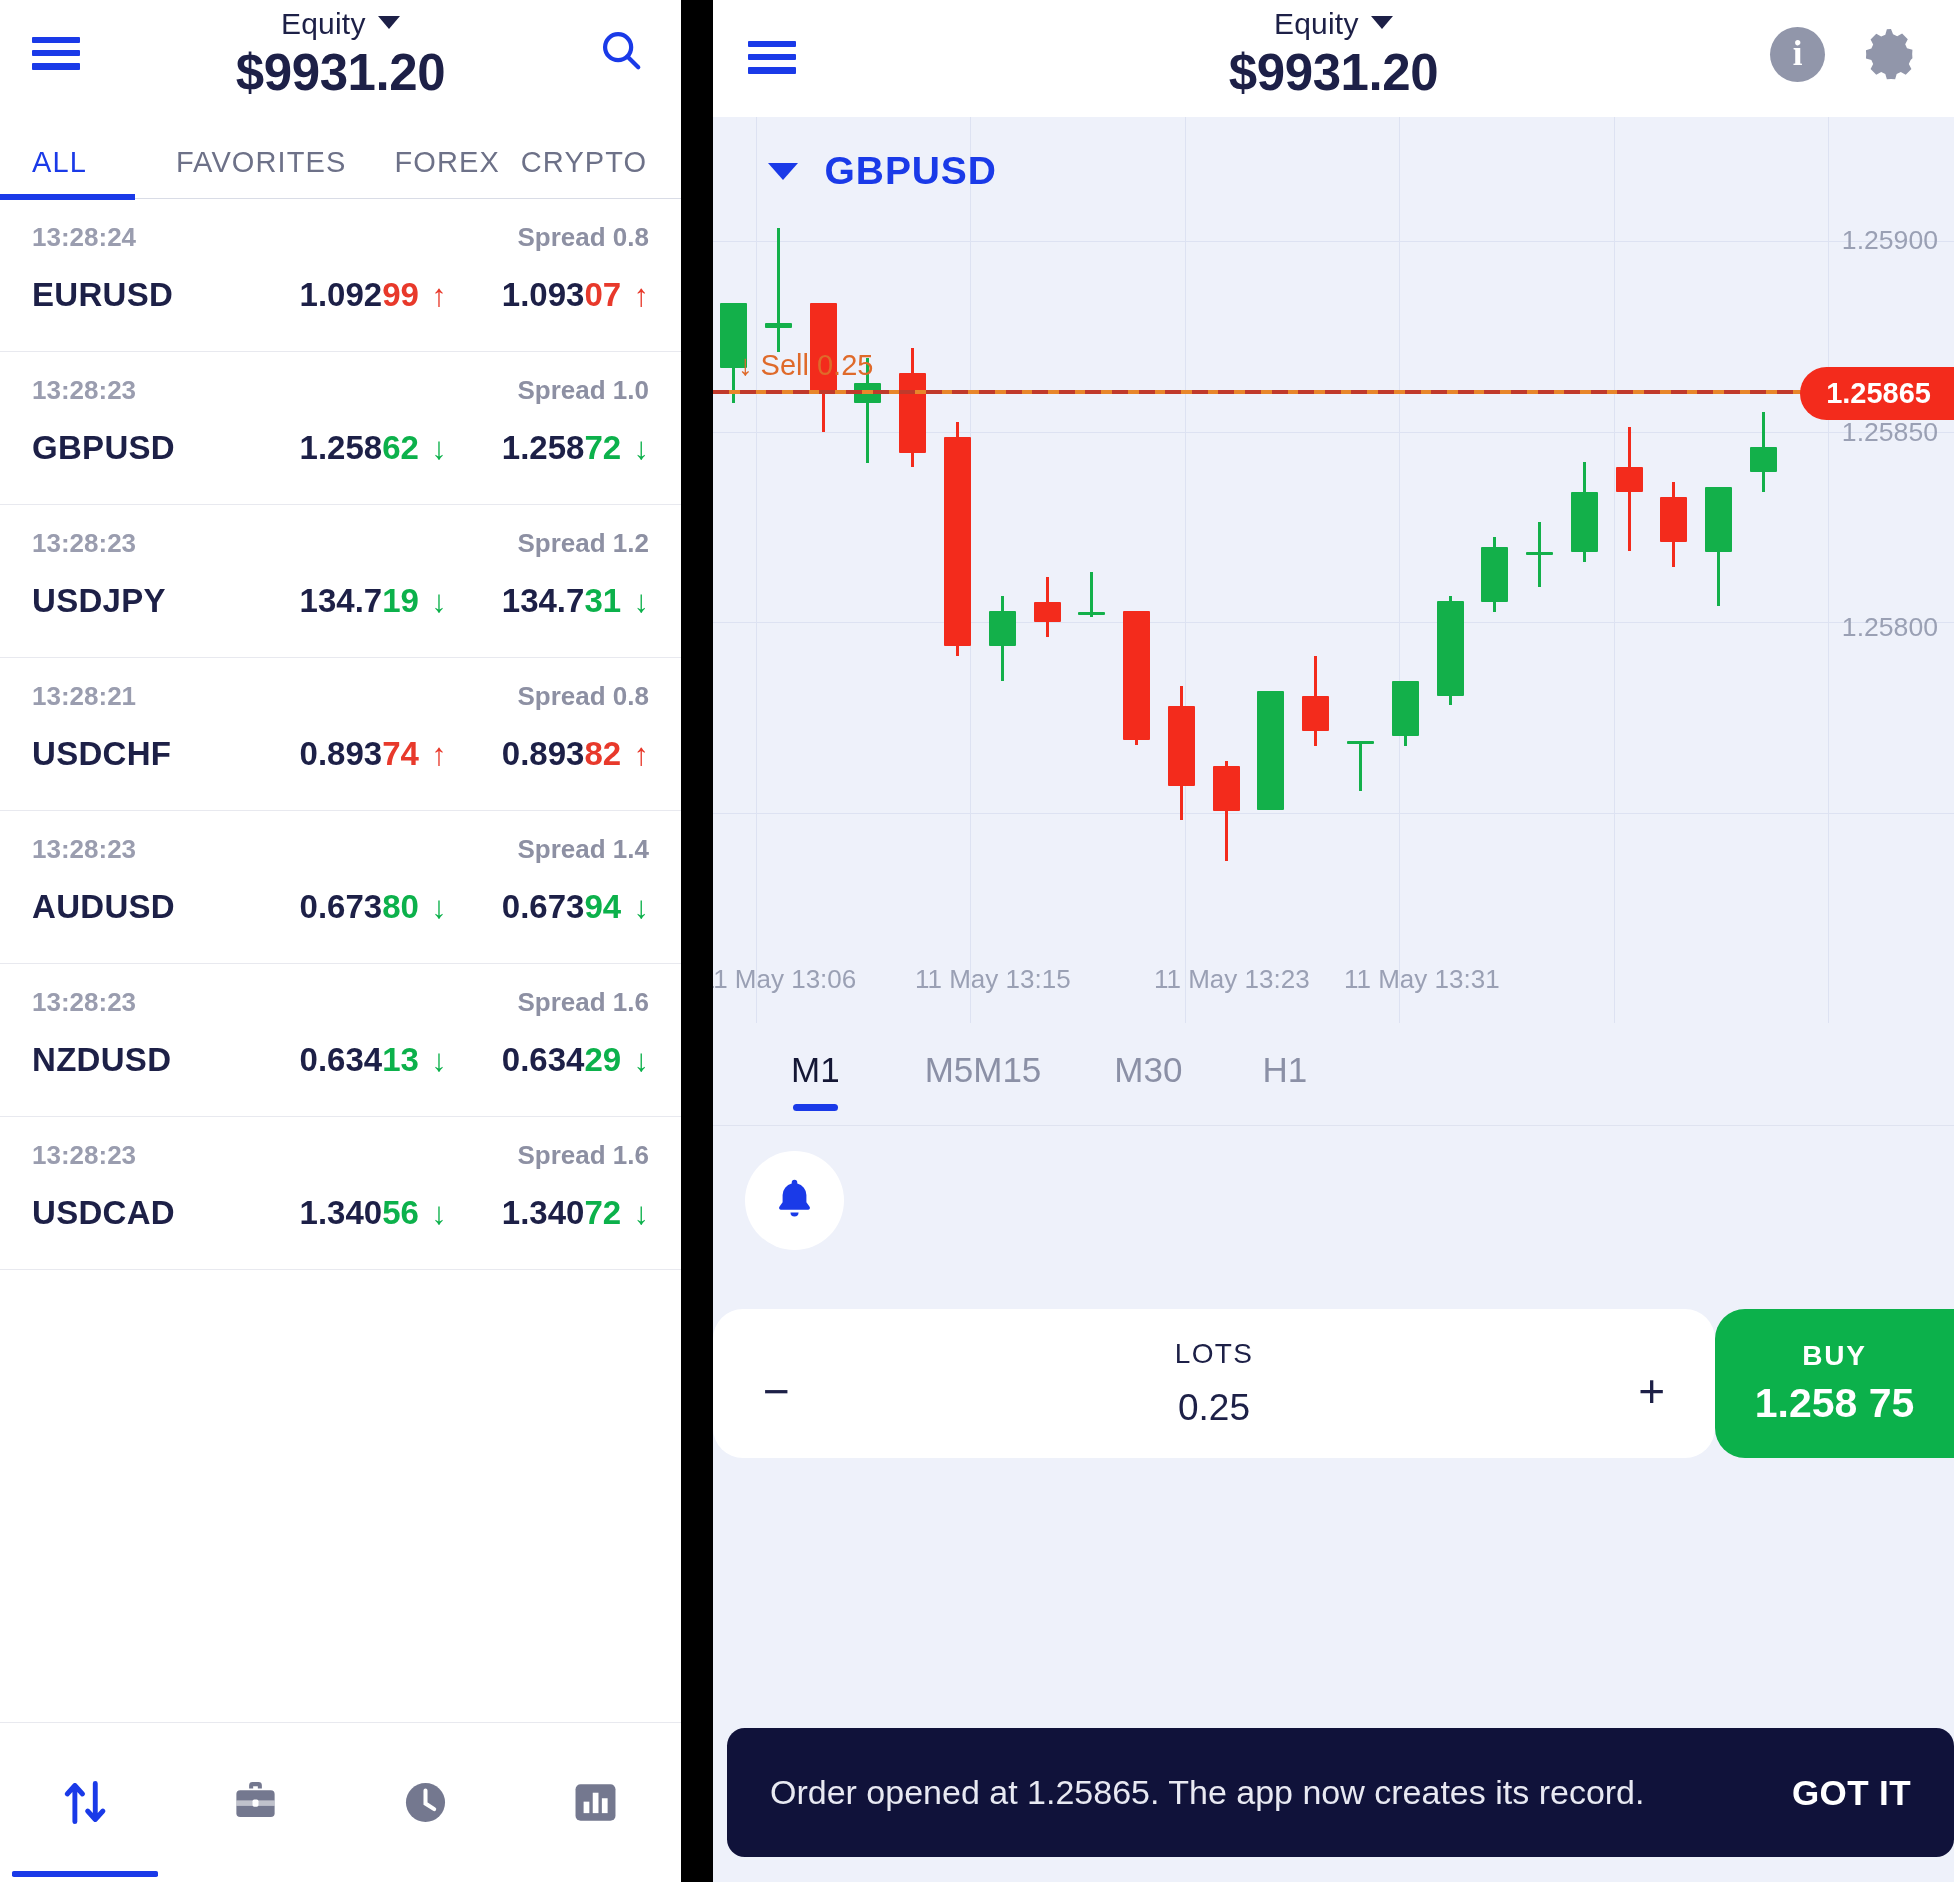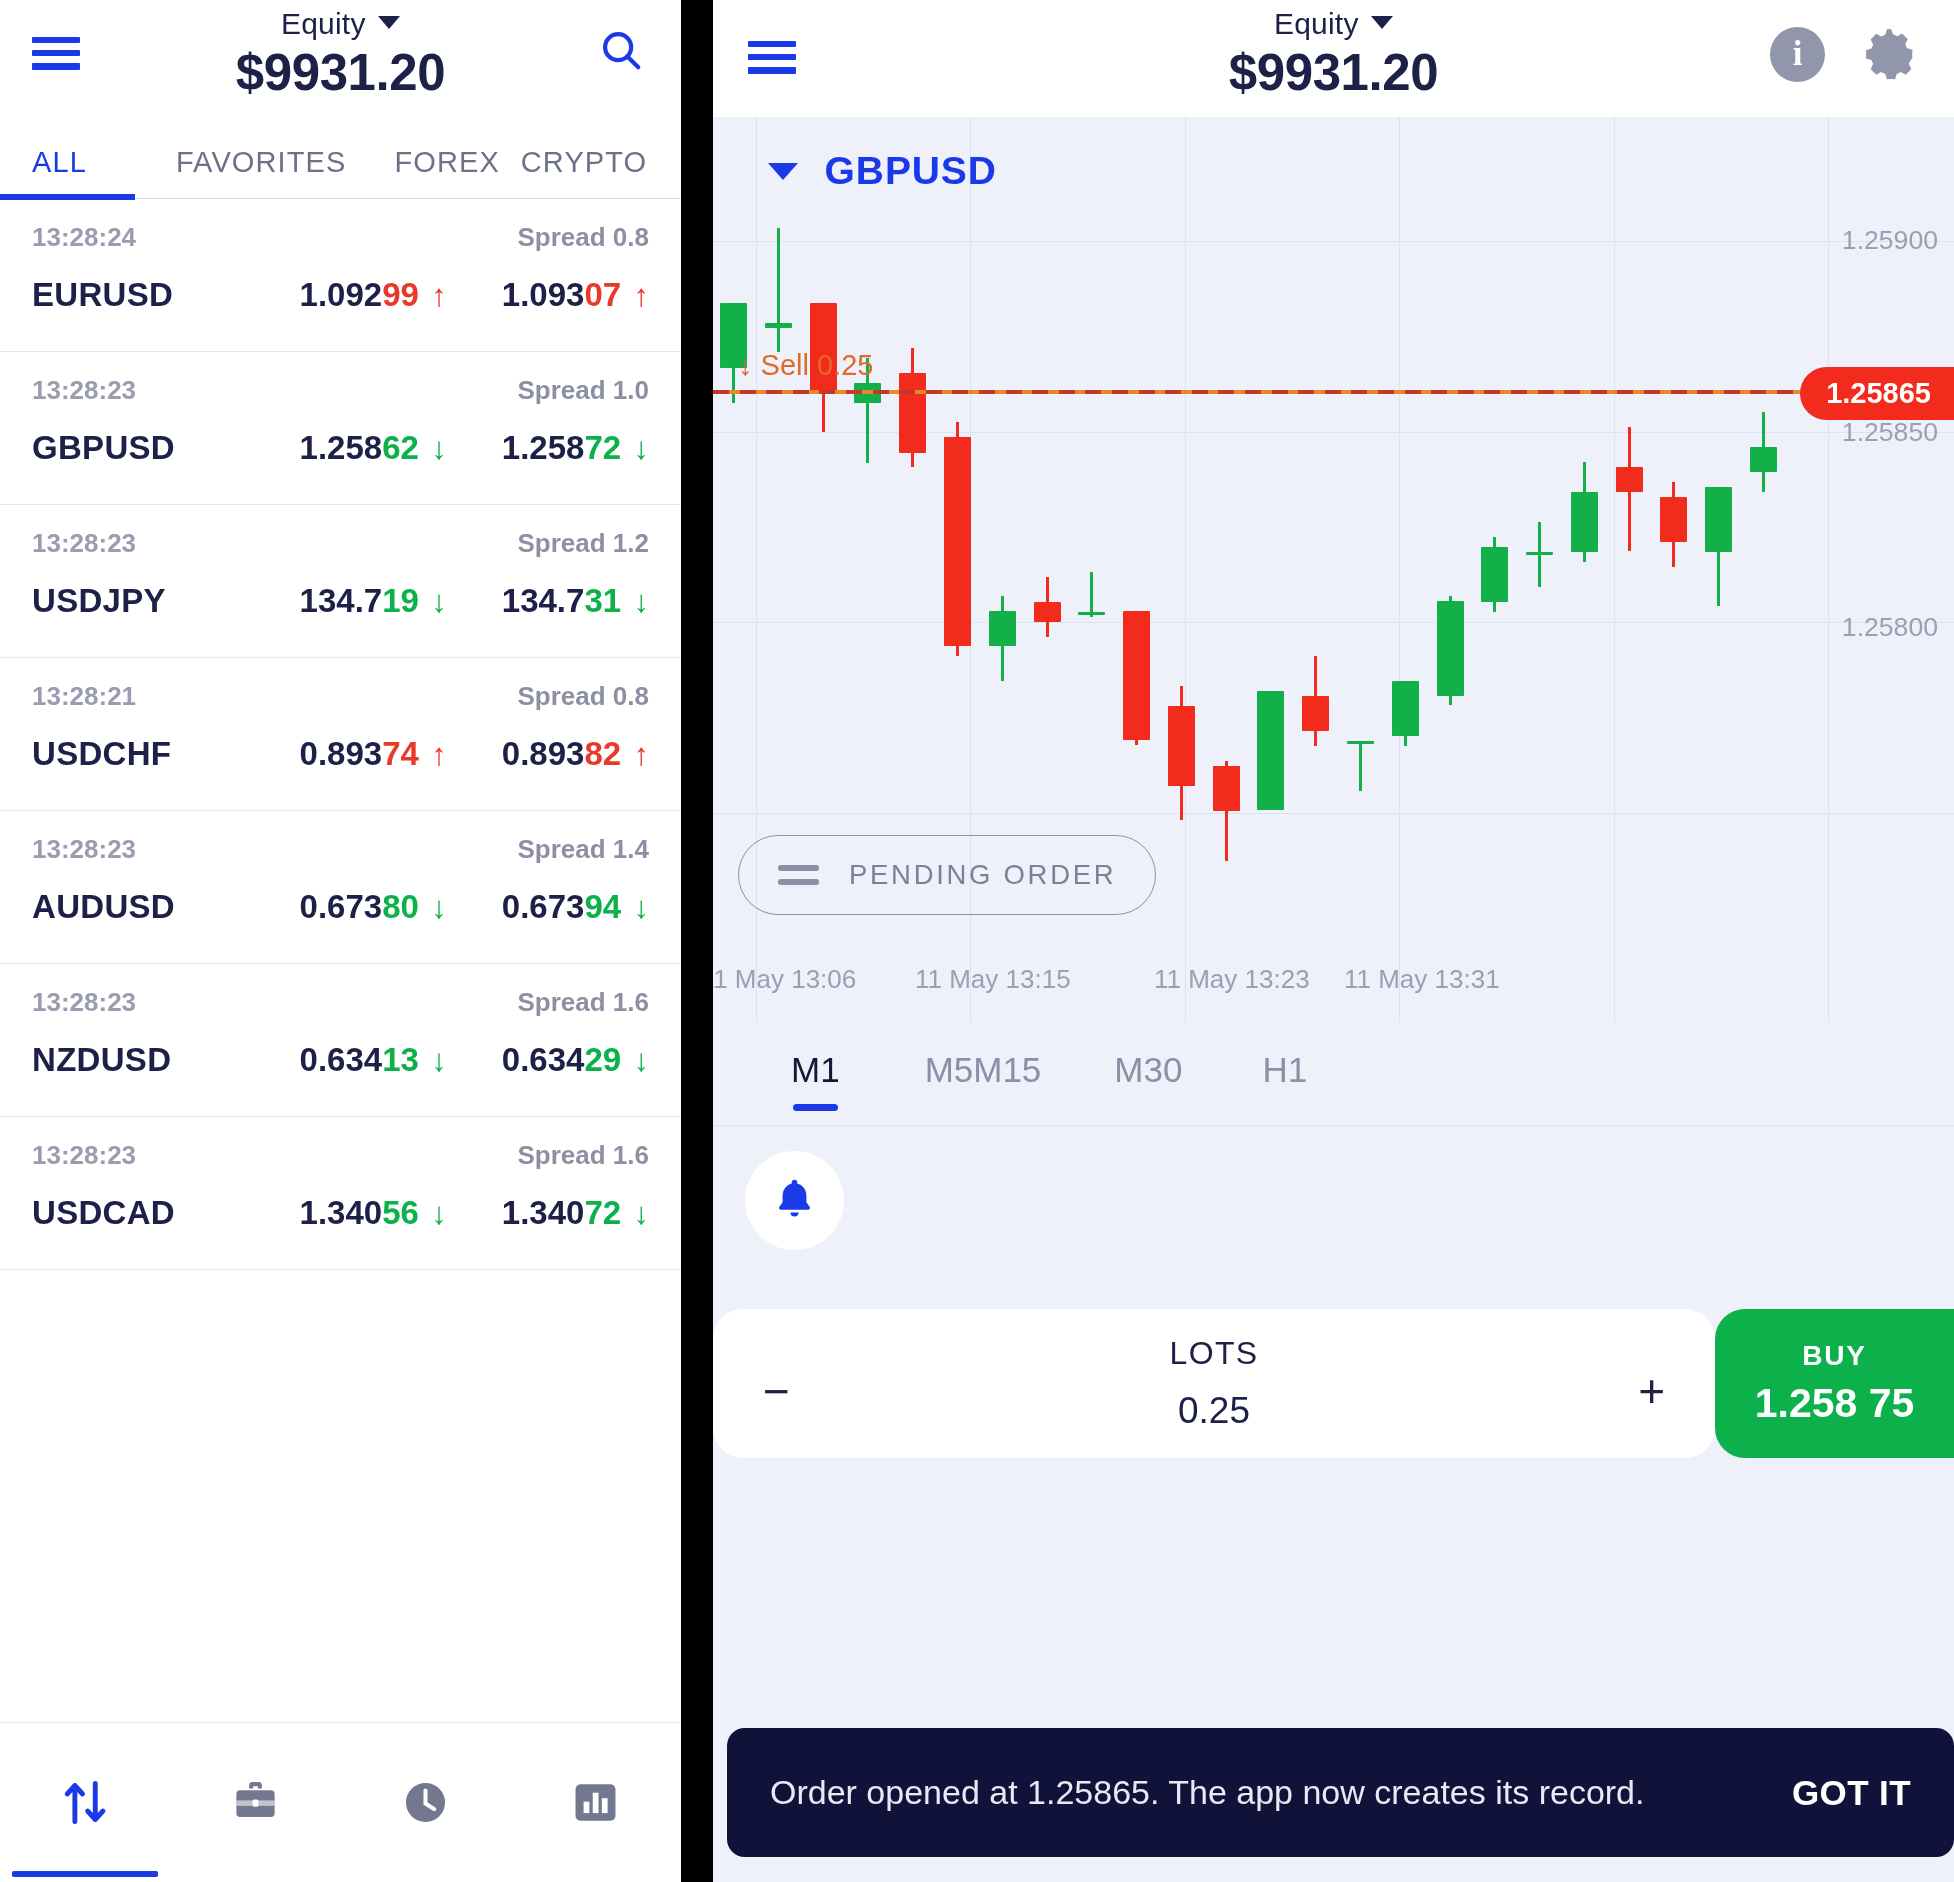--- a/index.html
+++ b/index.html
@@ -142,21 +142,21 @@
     width: 239px; color:#fff; display:flex; flex-direction:column; align-items:center; justify-content:center;
     cursor:pointer; position:relative;
   }
   .btn-sell { background:#f32b1c; border-radius: 0 30px 30px 0; }
   .btn-buy { background:#0cb14b; border-radius: 30px 0 0 30px; }
   .btn-kind { font-size: 28px; letter-spacing: 1.8px; font-weight:600; }
   .btn-price { font-size: 41px; font-weight:600; margin-top: 8.9px; }
   .btn-price .suf { font-size: 41px; }
   .lots-box { flex:1; background:#fff; border-radius: 30px; display:flex; align-items:center; position:relative;
               margin: 0; justify-content:center; flex-direction:column; }
-  .lots-title { font-size: 32px; color:#1d2047; letter-spacing: 1.3px; }
+  .lots-title { font-size: 28px; color:#1d2047; letter-spacing: 1.3px; }
   .lots-val { font-size: 37px; color:#1d2047; margin-top: 17.7px; }
   .lots-minus, .lots-plus { position:absolute; font-size: 46px; color:#1d2047; top: 55px; cursor:pointer; }
   .lots-minus { left: 50px; }
   .lots-plus { right: 50px; }
 
   
   .toast {
     position:absolute; left: 14px; right: 0; bottom: 25px; background:#10123a;
     border-radius: 17.7px; padding: 41px 43px; display:flex; align-items:center; gap: 35px;
   }
@@ -523,27 +523,20 @@
         </div>
 
       <div class="order-line" style="top:273px"></div>
       <div class="order-tag" style="top:232px; left:25px">↓ Sell 0.25</div>
 
       <div class="pricelab" style="top:108px">1.25900</div>
       <div class="price-badge" style="top:250px">1.25865</div>
       <div class="pricelab" style="top:300px">1.25850</div>
       <div class="pricelab" style="top:495px">1.25800</div>
 
-      <div class="pending-btn">
-        <div class="pending-lines">
-            <span></span>
-            <span></span>
-          </div>
-        <div class="pending-label">PENDING ORDER</div>
-      </div>
 
       <div class="timelab" style="left:-12.4px">11 May 13:06</div>
       <div class="timelab" style="left:202px">11 May 13:15</div>
       <div class="timelab" style="left:441px">11 May 13:23</div>
       <div class="timelab" style="left:631px">11 May 13:31</div>
     </div>
 
     <div class="tfbar">
       <div class="tf active">
         <span>M1</span>

